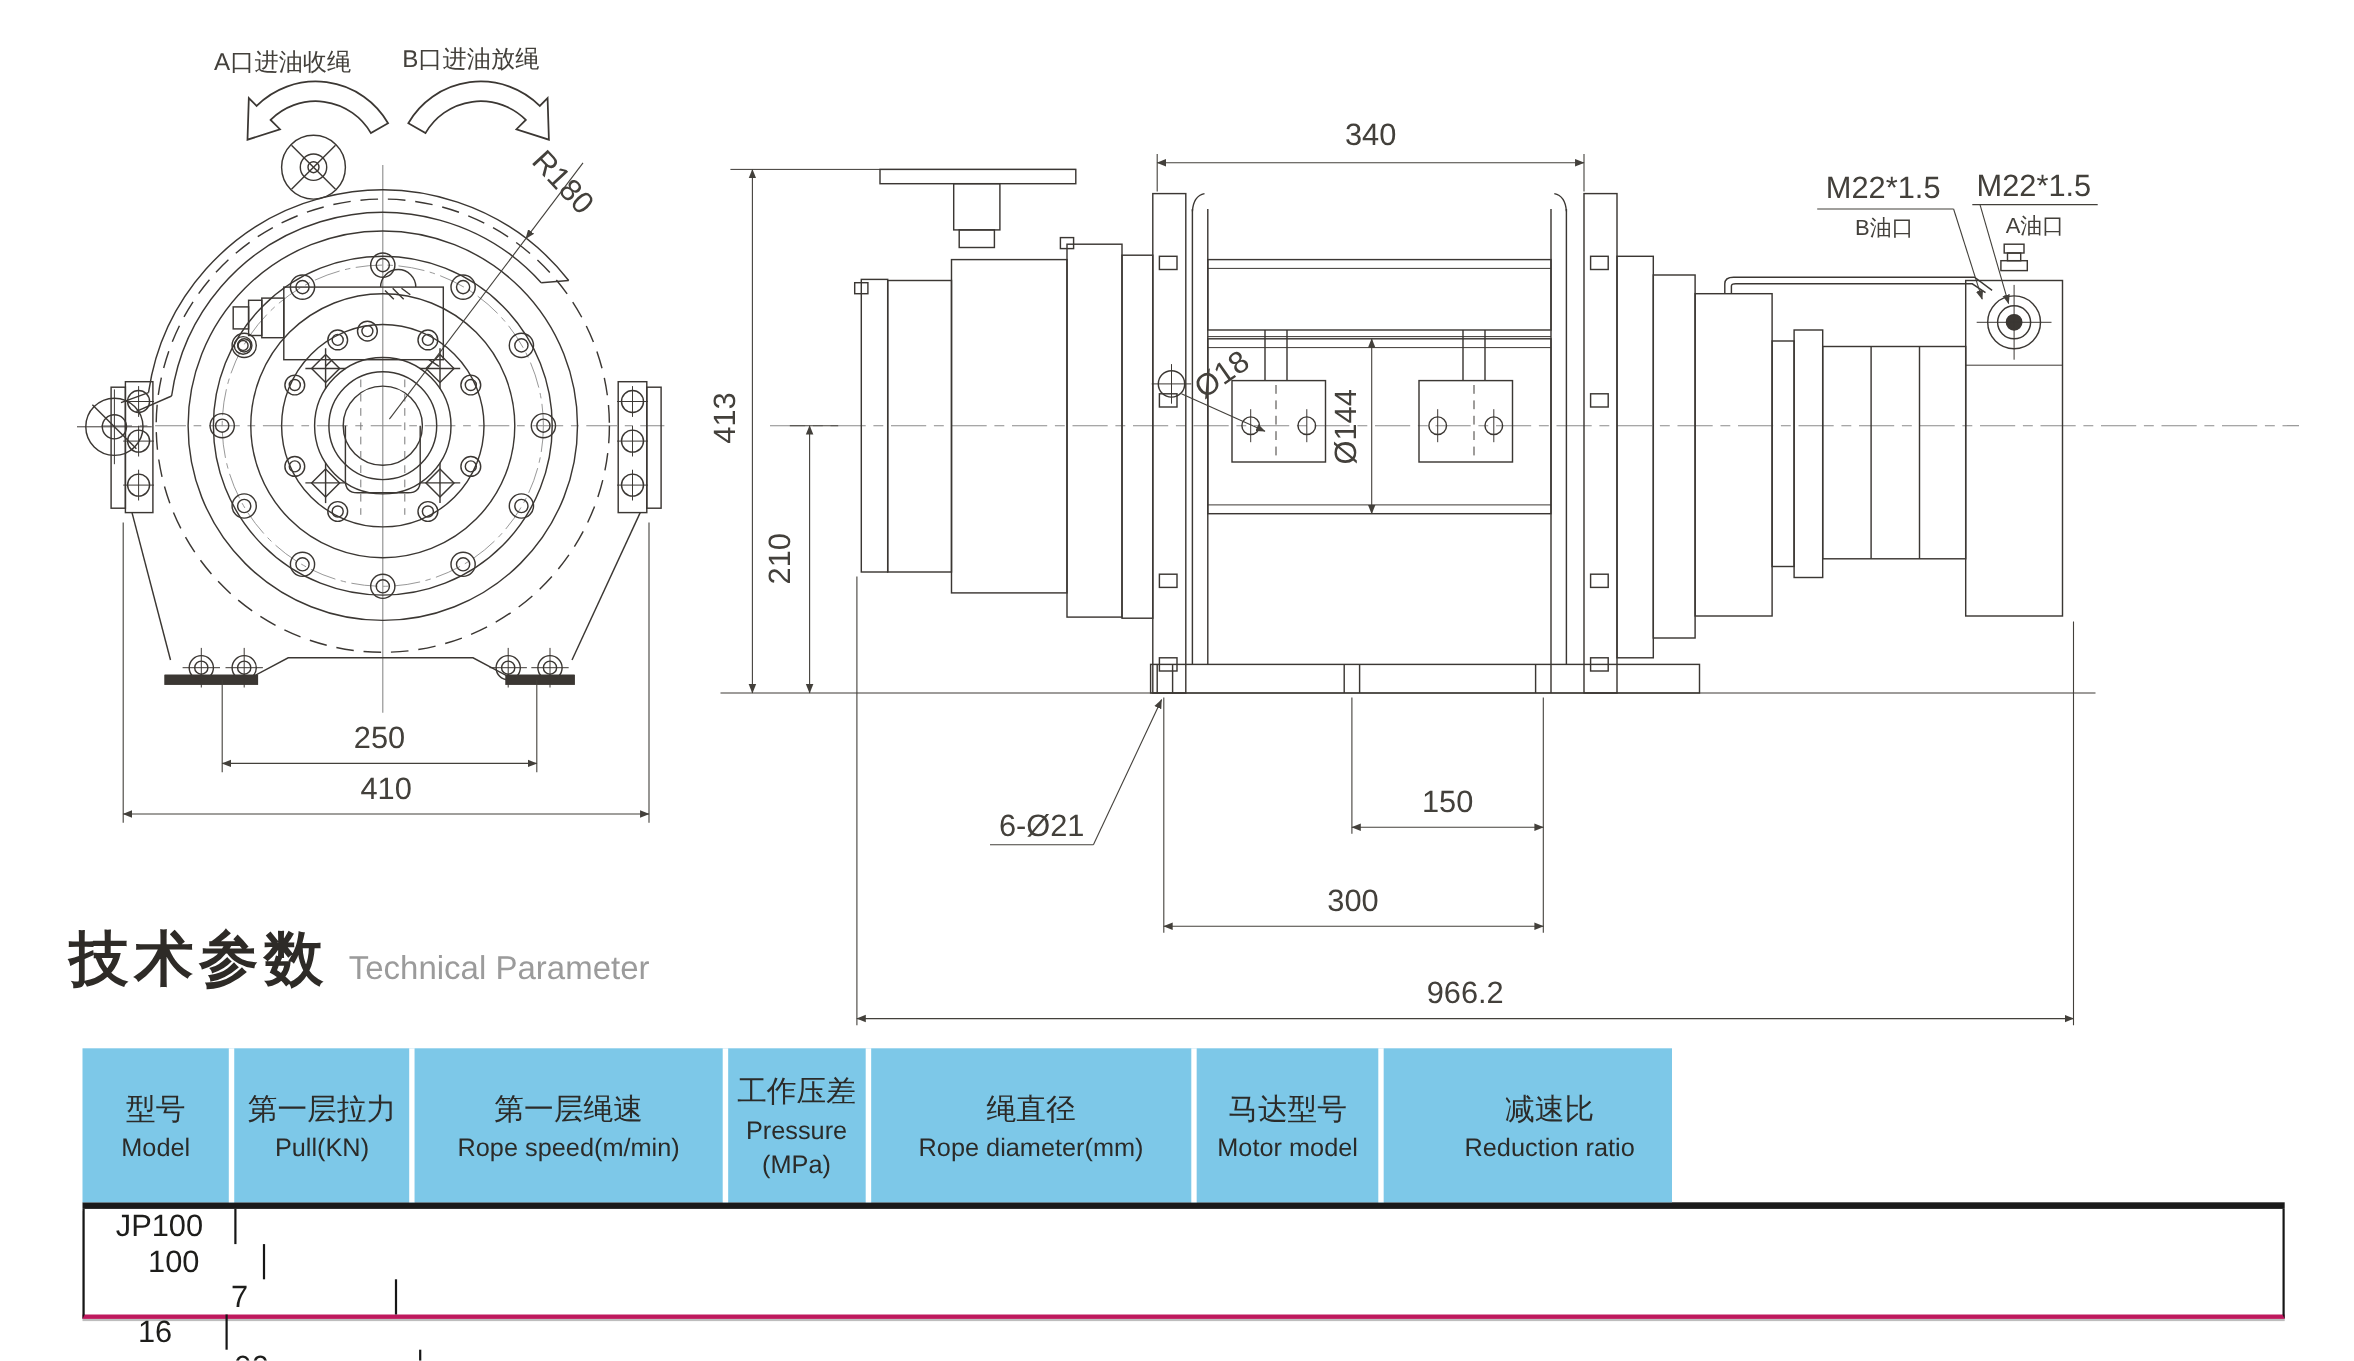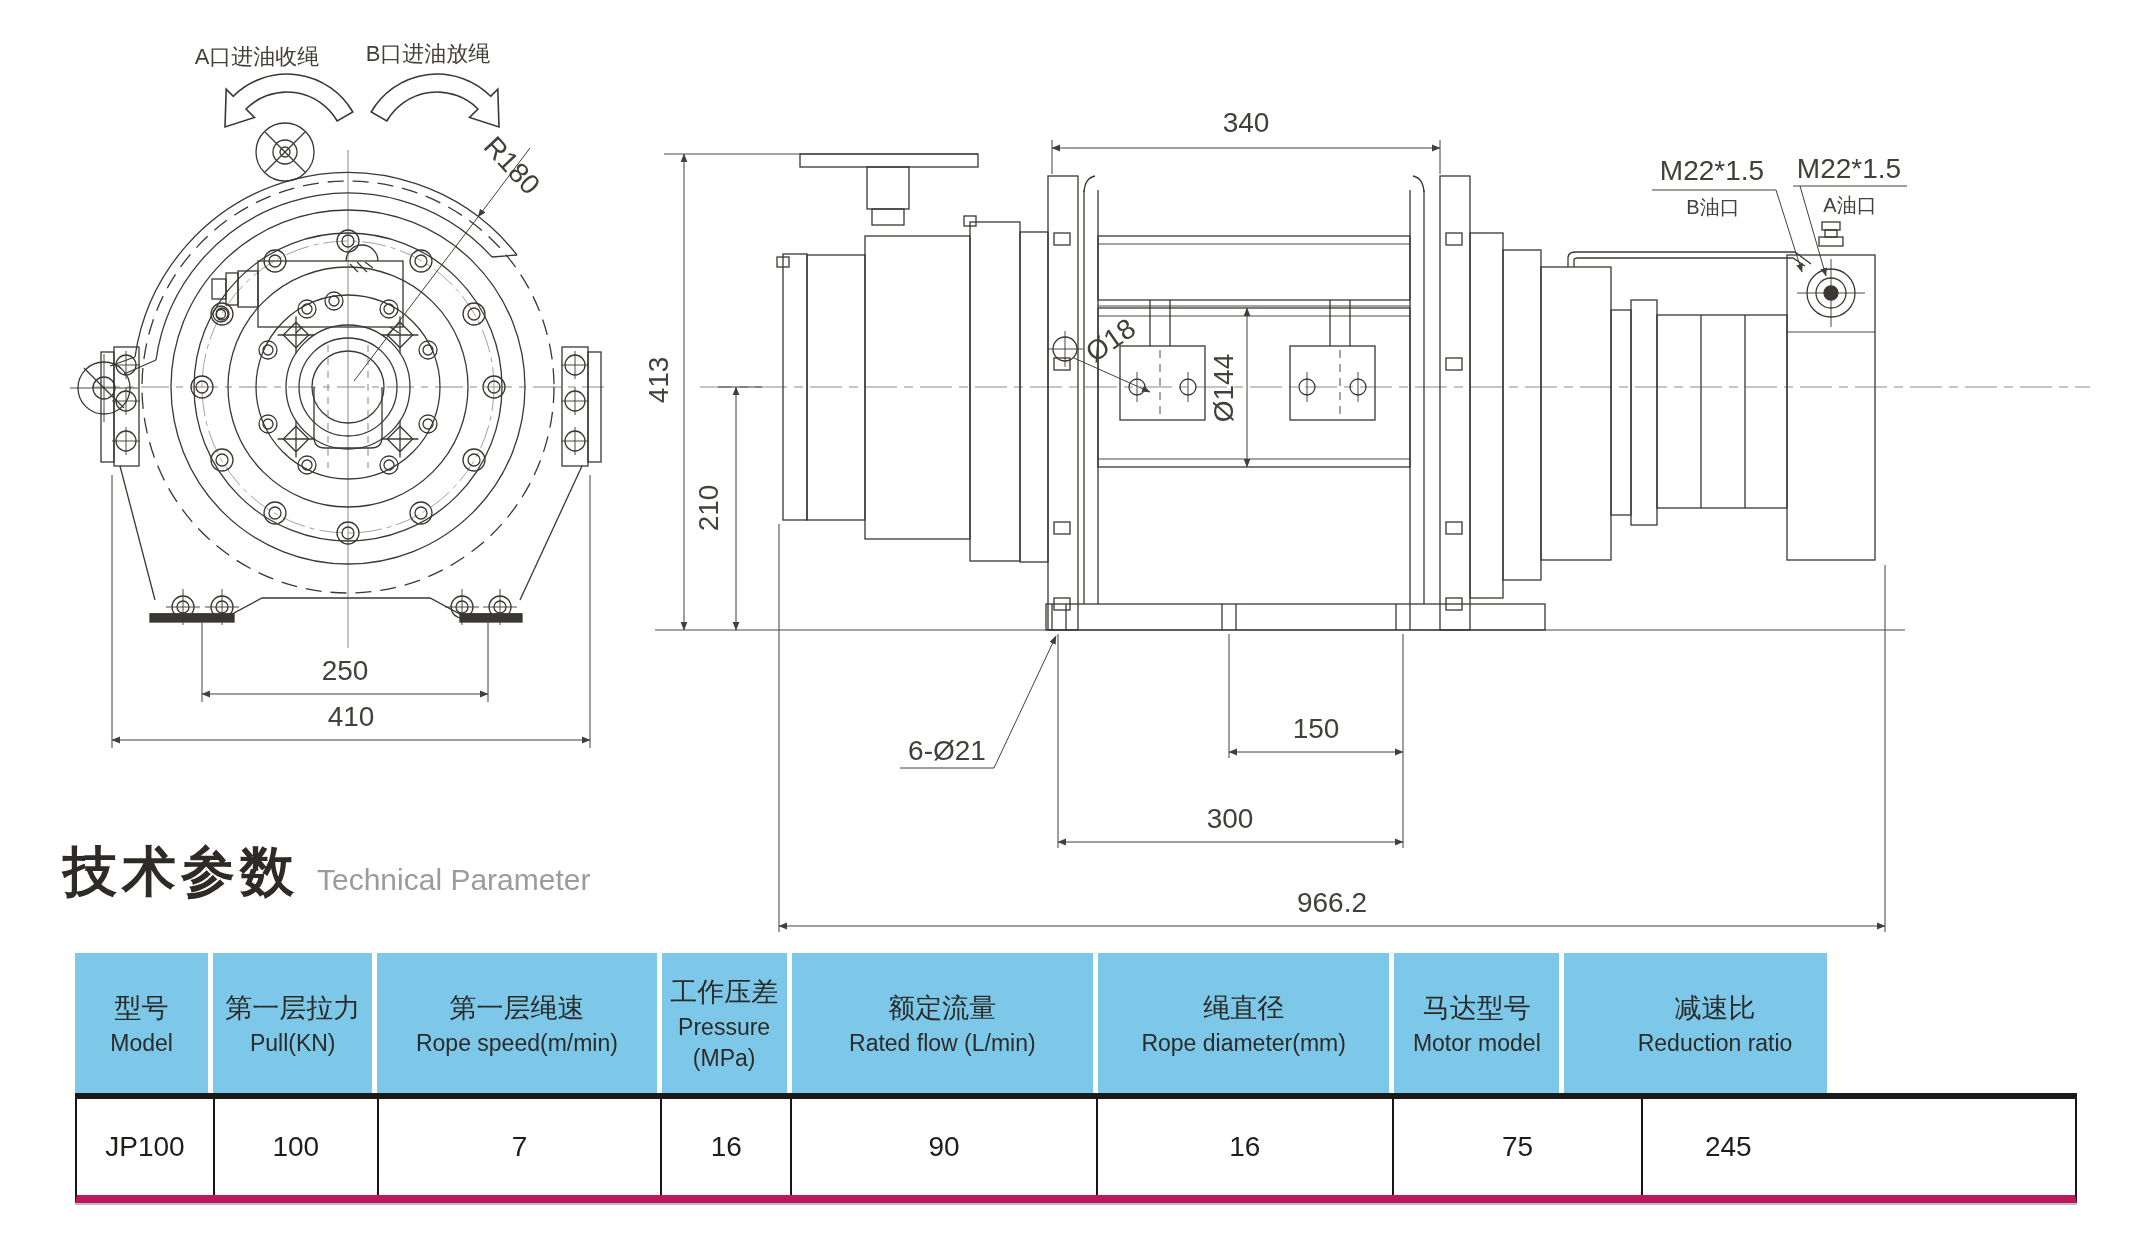--- a/index.html
+++ b/index.html
@@ -15,22 +15,22 @@
   .title .cn{font-size:54px;font-weight:700;color:#2e2b27;letter-spacing:5px;}
   .title .en{font-size:30px;color:#9b9b9b;margin-left:18px;text-align:center;}
 
   .ptable{position:absolute;left:75px;top:937px;width:2002px;margin-top:16px;}
   .phead{display:flex;height:140px;border-bottom:6px solid #1a1a1a;}
   .phead .cell{background:#7dc8e8;display:flex;flex-direction:column;justify-content:center;
                align-items:center;text-align:center;box-sizing:border-box;border-right:5px solid #fff;}
   .phead .cell:last-child{border-right:none;padding-left:39px;}
   .phead .cn{font-size:27px;color:#2b2b29;}
   .phead .en{font-size:23px;color:#2b2b29;margin-top:4px;}
-  .prow{display:flex;height:96px;border:2px solid #161616;border-top:none;border-bottom:8px solid #be185d;
-        box-shadow:0 2px 0 0 #bdbdbd;}
+  .prow{display:flex;height:96px;border:2px solid #161616;border-top:none;border-bottom:4px solid #be185d;
+        box-shadow:0 2px 0 0 #bdbdbd;flex-direction:column;}
   .prow .cell{display:flex;justify-content:center;align-items:center;box-sizing:border-box;
               border-right:2px solid #161616;font-size:28px;color:#1d1d1b;}
   .prow .cell:last-child{border-right:none;}
 </style>
 </head>
 <body>
 
 <div class="page">
 
 <svg width="2140" height="940" viewBox="0 0 2140 940">
@@ -465,24 +465,20 @@
         </div>
     <div class="cell" style="width:14.2%">
           <span class="cn">第一层绳速</span>
           <span class="en">Rope speed(m/min)</span>
         </div>
     <div class="cell" style="width:6.5%">
           <span class="cn">工作压差</span>
           <span class="en">Pressure</span>
           <span class="en">(MPa)</span>
         </div>
-    <div class="cell" style="width:15.3%">
-          <span class="cn">额定流量</span>
-          <span class="en">Rated flow (L/min)</span>
-        </div>
     <div class="cell" style="width:14.8%">
           <span class="cn">绳直径</span>
           <span class="en">Rope diameter(mm)</span>
         </div>
     <div class="cell" style="width:8.5%">
           <span class="cn">马达型号</span>
           <span class="en">Motor model</span>
         </div>
     <div class="cell" style="width:13.1%">
           <span class="cn">减速比</span>

